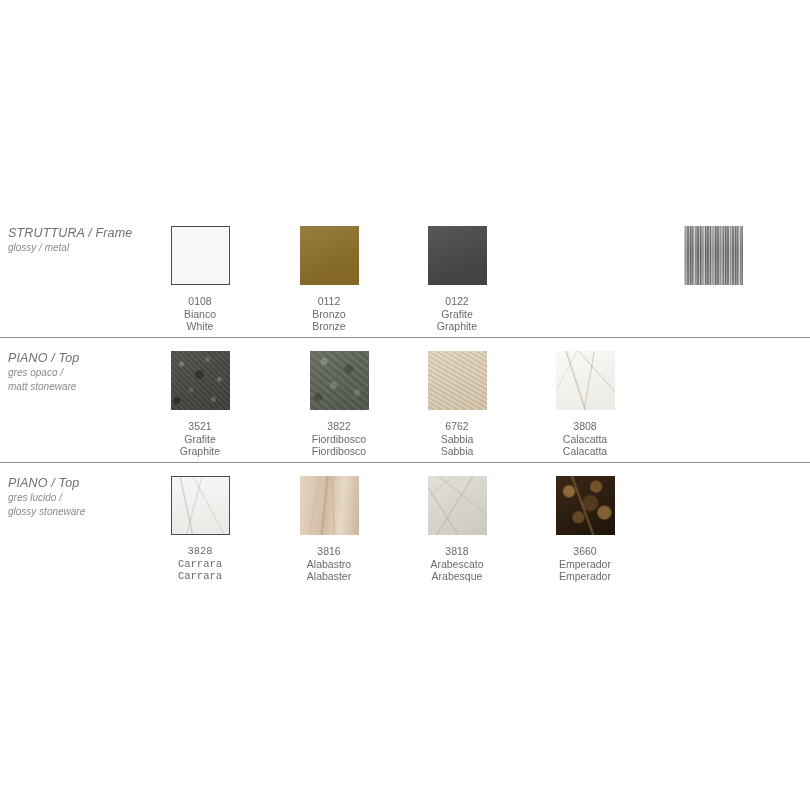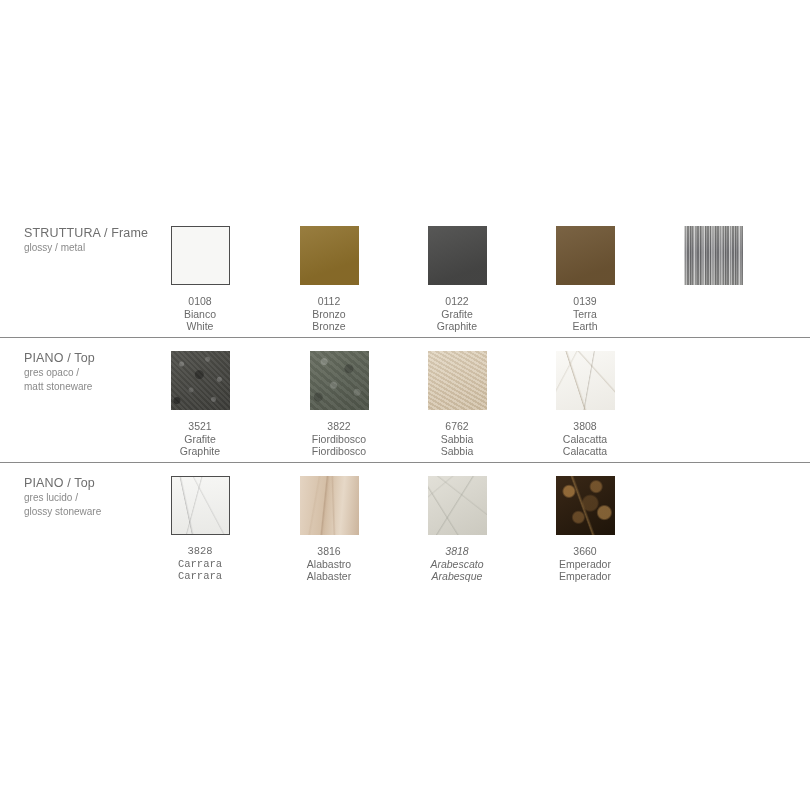--- a/index.html
+++ b/index.html
@@ -34,22 +34,23 @@
     position: absolute;
     left: 0;
     top: 0;
     width: 810px;
     height: 1px;
     background: #8a8a8a;
   }
 
   .section-heading {
     position: absolute;
-    left: 24px;
+    left: 8px;
     width: 185px;
+    font-style: italic;
   }
   .heading-title {
     font-size: 12.5px;
     color: #6e6e6e;
     letter-spacing: 0.15px;
     line-height: 15px;
     white-space: nowrap;
   }
   .heading-sub {
     font-size: 10px;
@@ -248,28 +249,20 @@
 
       <div class="swatch-cell" style="left:393px;">
         <div class="swatch-chip tex-grafite-metal"></div>
         <div class="swatch-labels">
           <div class="swatch-code">0122</div>
           <div class="swatch-it">Grafite</div>
           <div class="swatch-en">Graphite</div>
         </div>
       </div>
 
-      <div class="swatch-cell" style="left:521px;">
-        <div class="swatch-chip tex-terra"></div>
-        <div class="swatch-labels">
-          <div class="swatch-code">0139</div>
-          <div class="swatch-it">Terra</div>
-          <div class="swatch-en">Earth</div>
-        </div>
-      </div>
 
       <div class="swatch-cell" style="left:649px;">
         <div class="swatch-chip tex-spazzolato"></div>
       </div>
 
     </div>
   </div>
 
   <div class="section" style="top:337px;">
     <div class="section-rule"></div>
@@ -343,21 +336,21 @@
 
       <div class="swatch-cell" style="left:265px;">
         <div class="swatch-chip tex-alabastro"></div>
         <div class="swatch-labels">
           <div class="swatch-code">3816</div>
           <div class="swatch-it">Alabastro</div>
           <div class="swatch-en">Alabaster</div>
         </div>
       </div>
 
-      <div class="swatch-cell" style="left:393px;font-style:italic;">
+      <div class="swatch-cell" style="left:393px;">
         <div class="swatch-chip tex-arabescato"></div>
         <div class="swatch-labels">
           <div class="swatch-code">3818</div>
           <div class="swatch-it">Arabescato</div>
           <div class="swatch-en">Arabesque</div>
         </div>
       </div>
 
       <div class="swatch-cell" style="left:521px;">
         <div class="swatch-chip tex-emperador"></div>

